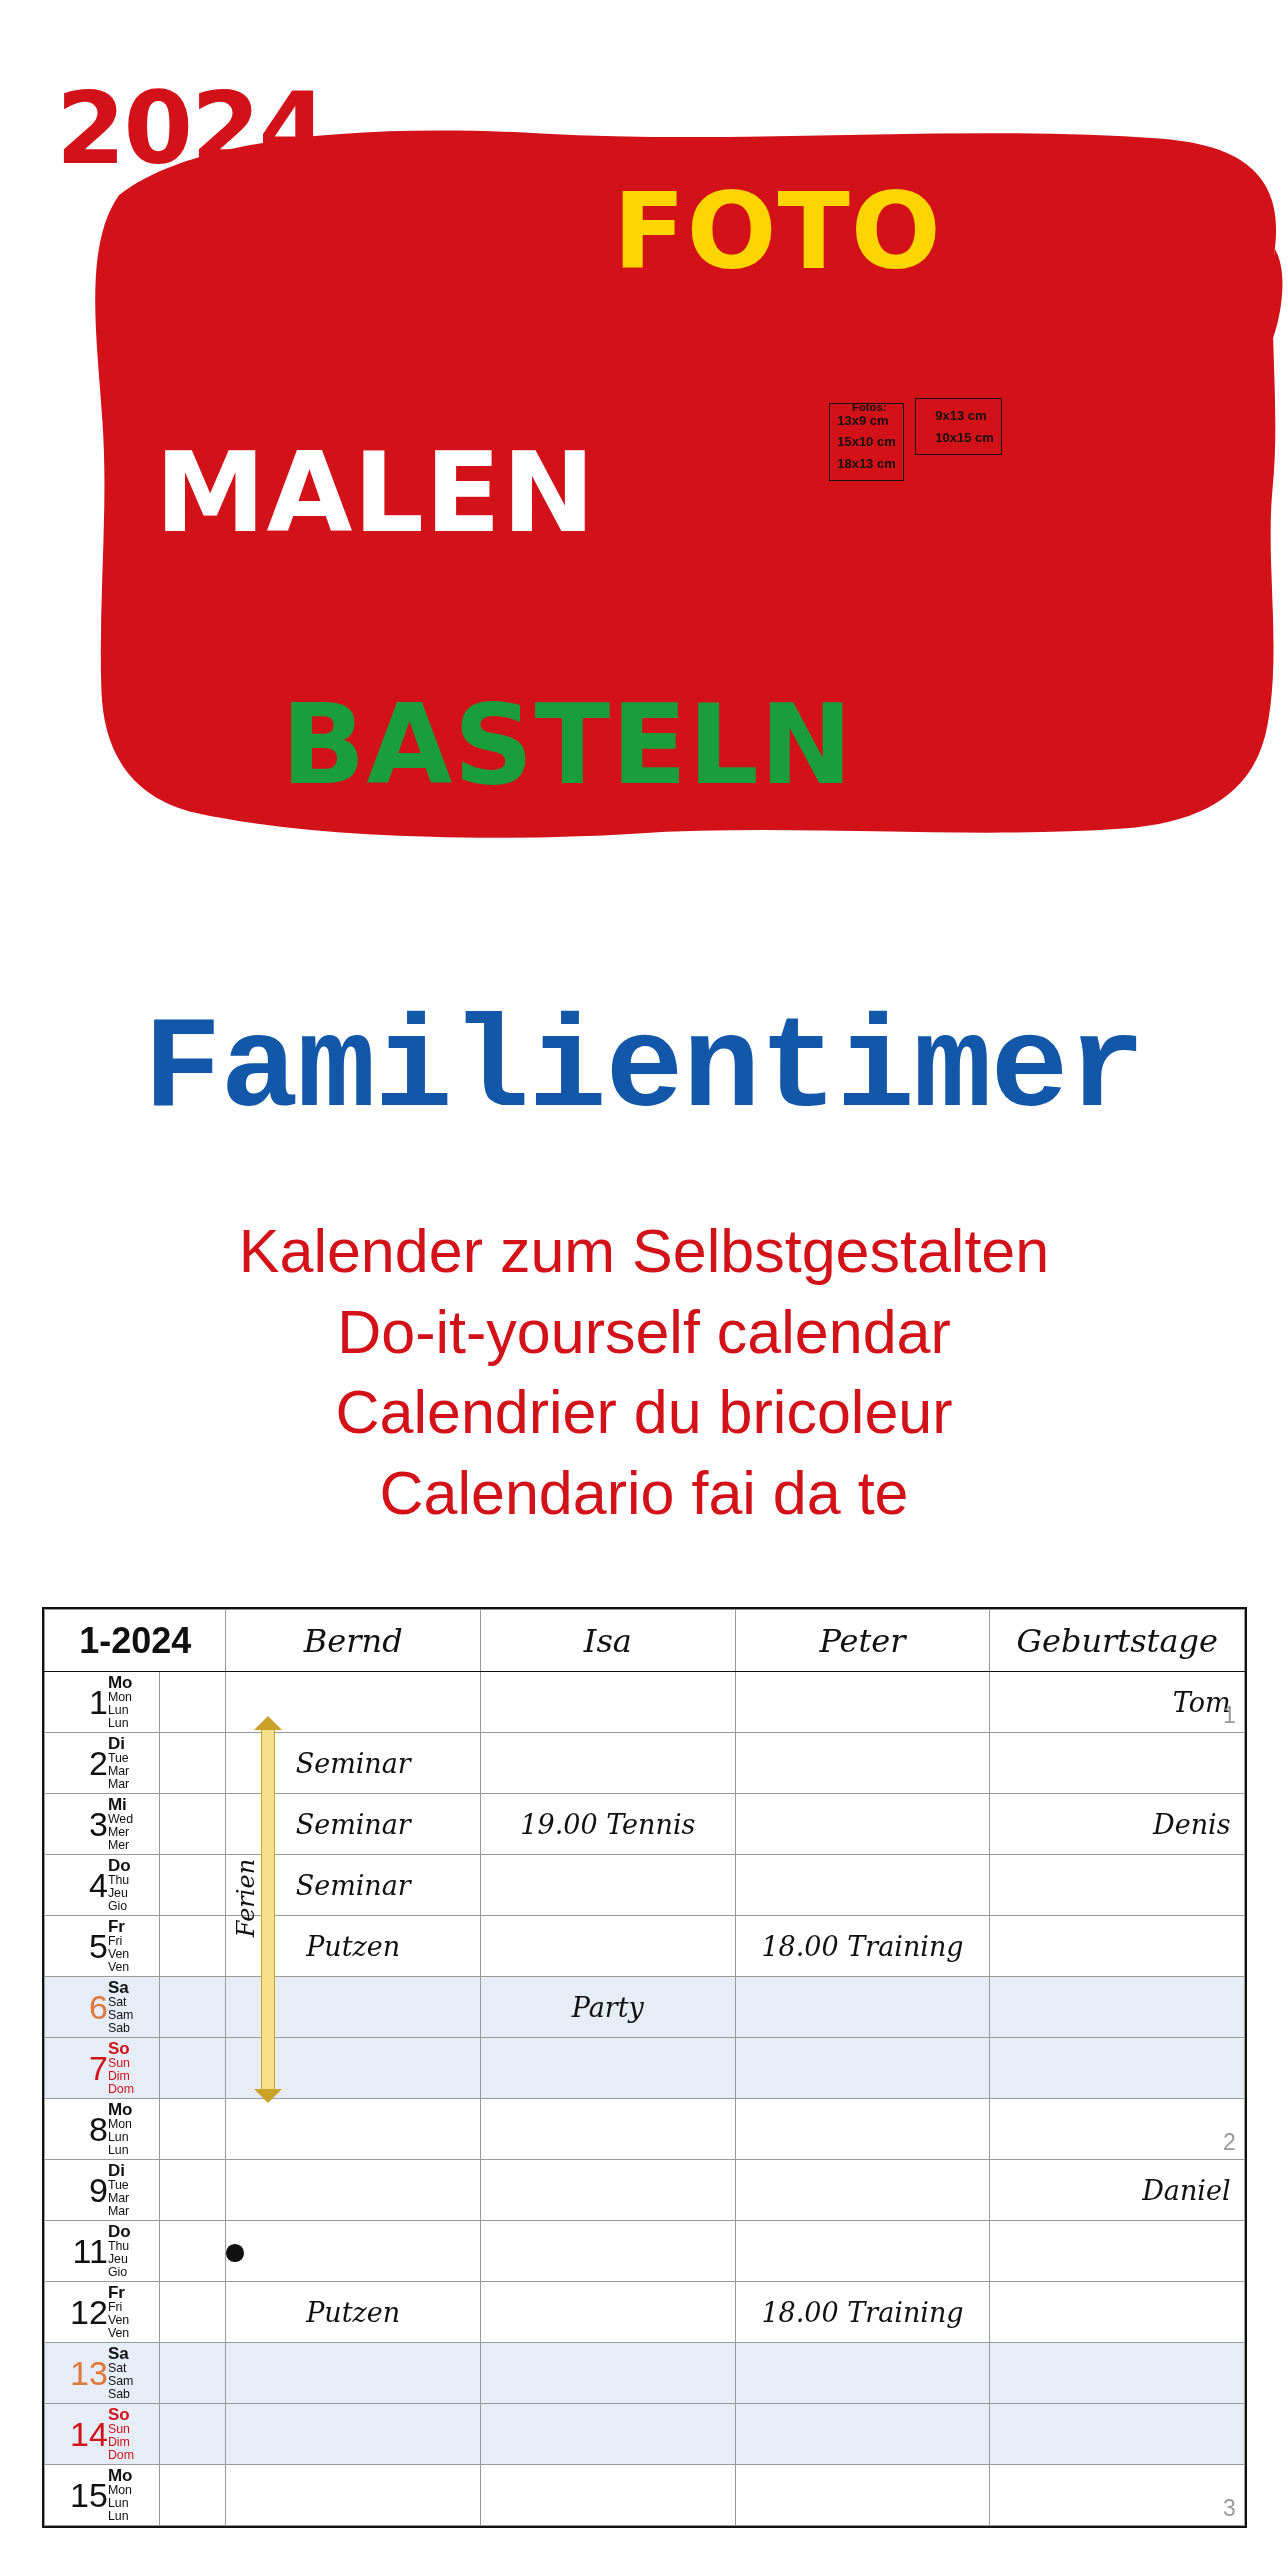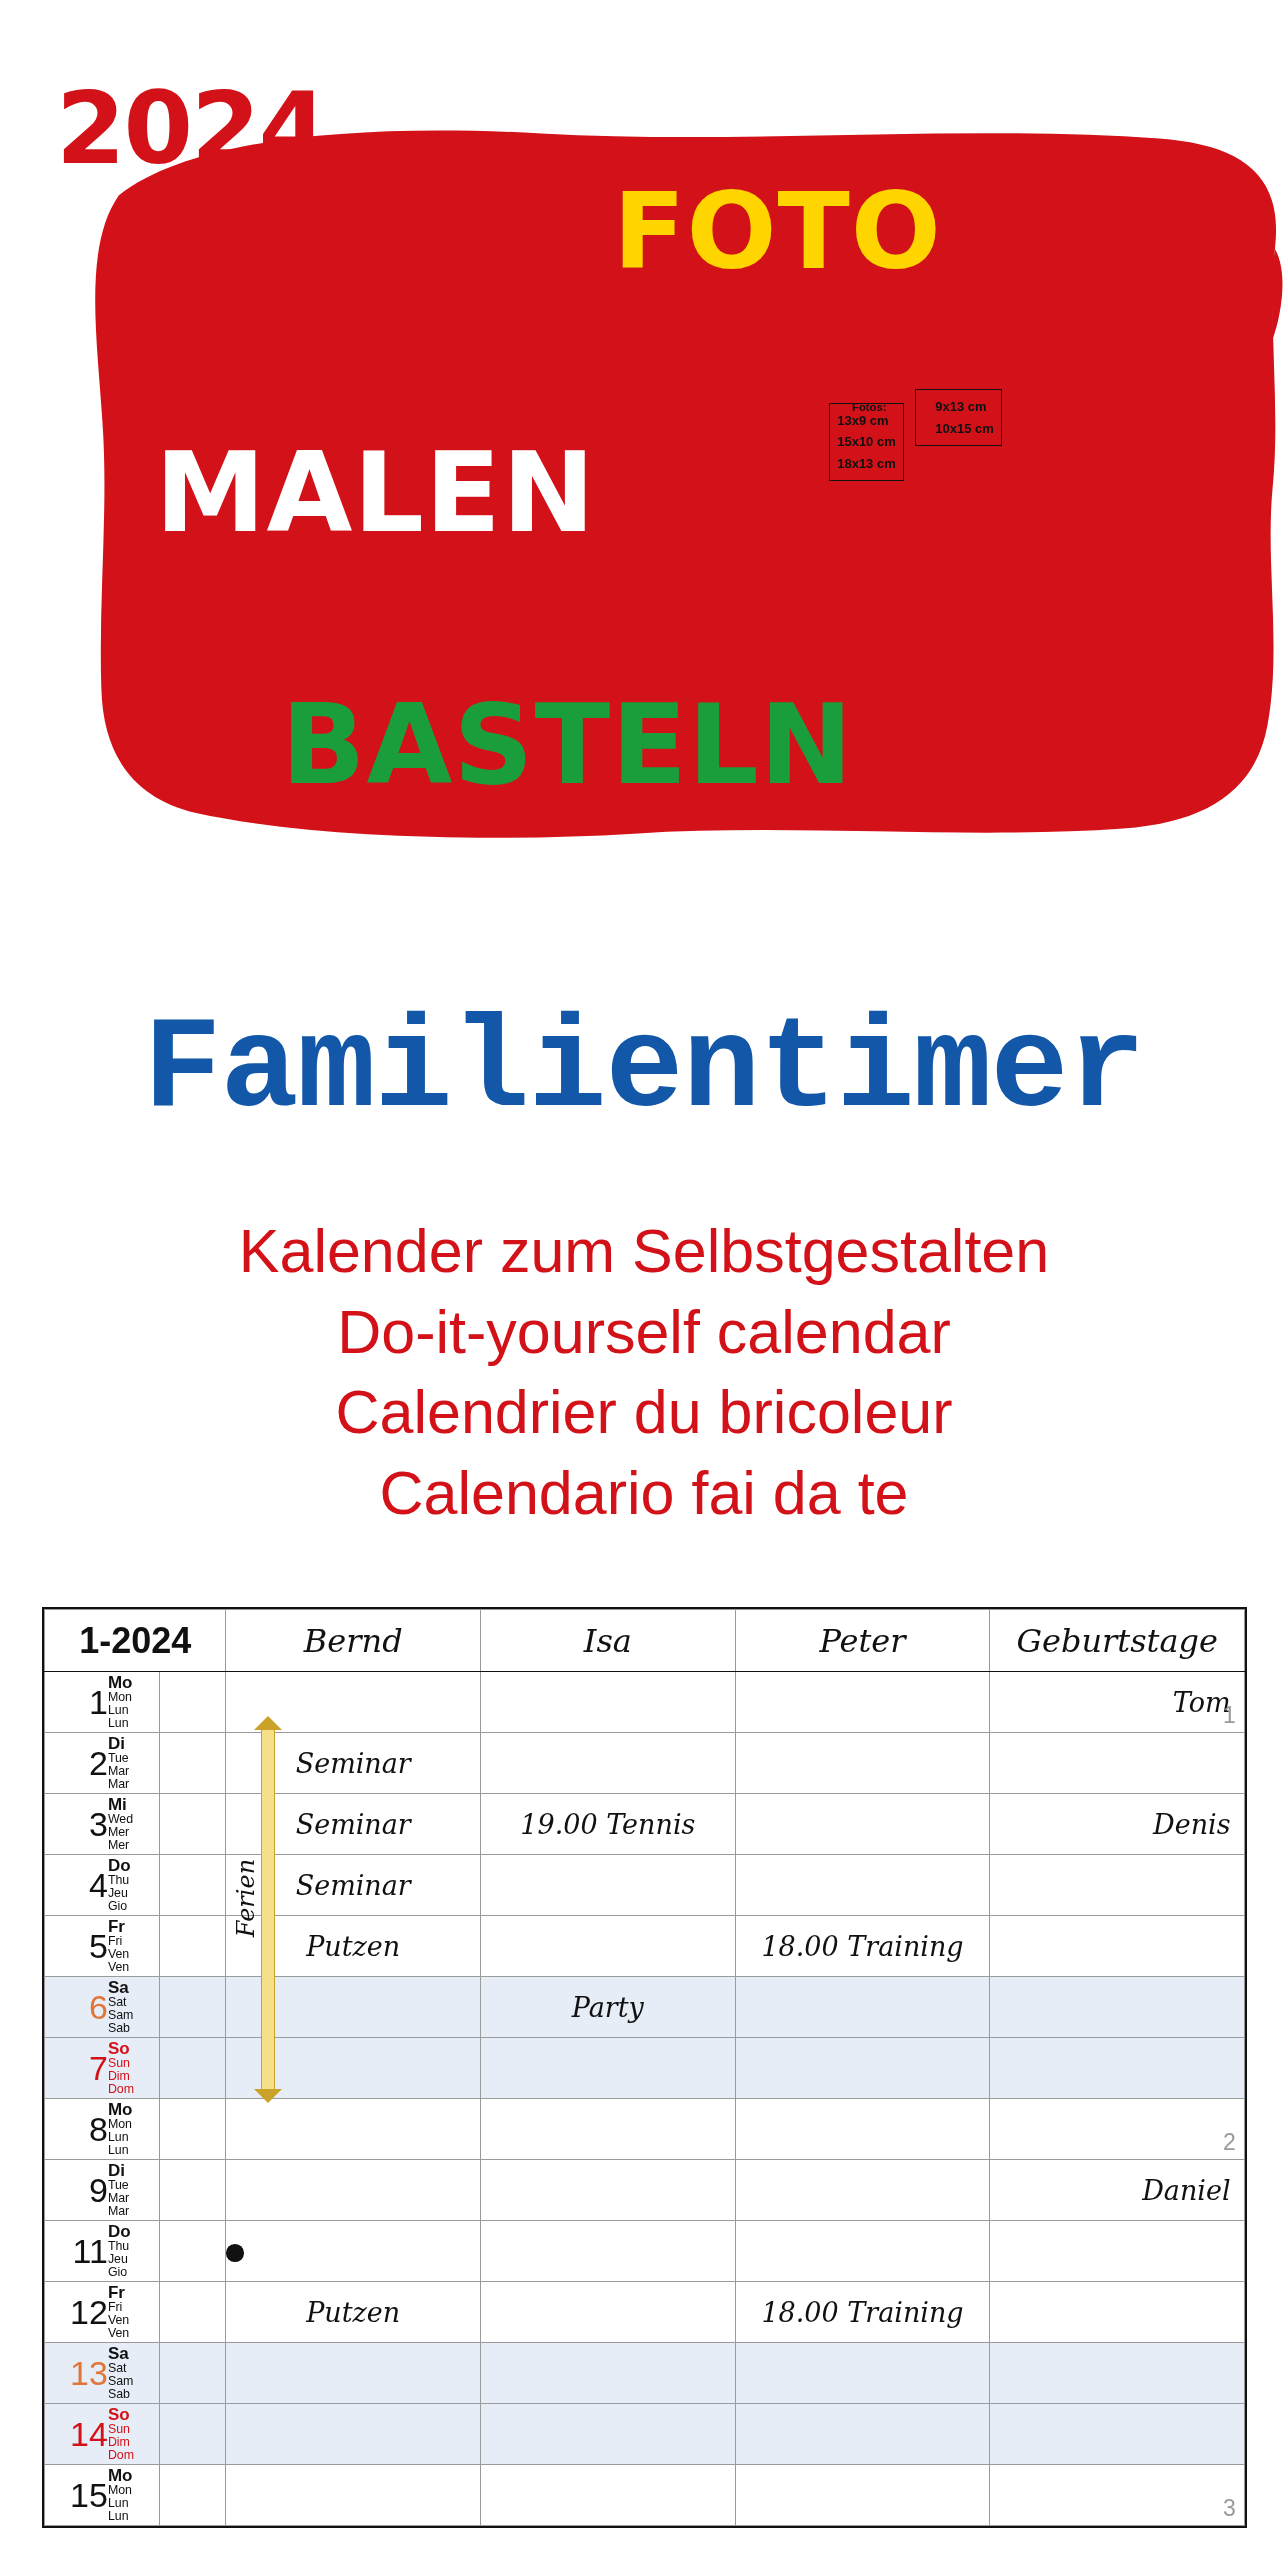--- a/index.html
+++ b/index.html
@@ -88,21 +88,21 @@
   .hint-box {
     border: 1.5px solid #111;
     padding: 6.2px 7.2px 6.2px 7.2px;
     color: #111;
     font-size: 13px;
     font-weight: bold;
     line-height: 1.65;
     background: transparent;
   }
   .hint-box.first { margin-top: 21.6px; }
-  .hint-box.second { margin-top: 8px; padding-left: 19px; }
+  .hint-box.second { margin-top: 17px; padding-left: 19px; }
 
   
   .familientimer {
     position: absolute;
     left: 0;
     top: 997px;
     width: 1288px;
     text-align: center;
     font-family: Liberation Mono, monospace;
     font-weight: bold;

